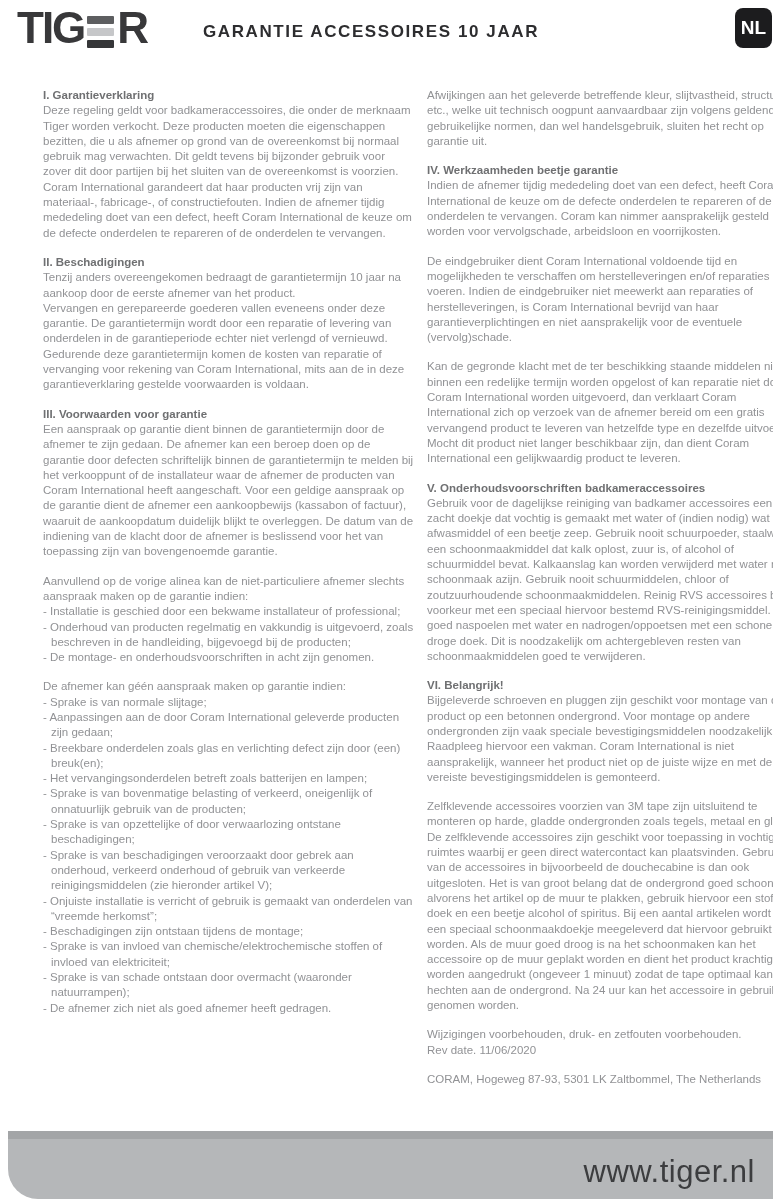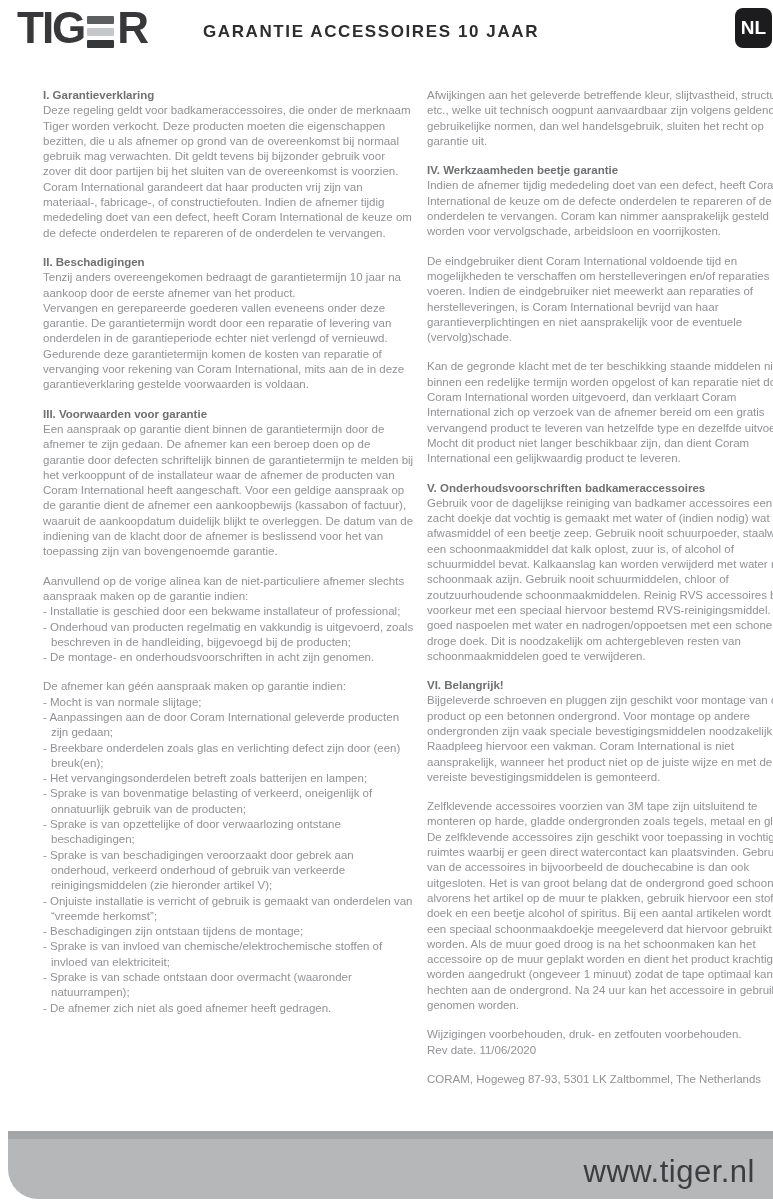--- a/index.html
+++ b/index.html
@@ -64,21 +64,21 @@
     <div class="heading">III. Voorwaarden voor garantie</div>
     <p class="para">Een aanspraak op garantie dient binnen de garantietermijn door de afnemer te zijn gedaan. De afnemer kan een beroep doen op de garantie door defecten schriftelijk binnen de garantietermijn te melden bij het verkooppunt of de installateur waar de afnemer de producten van Coram International heeft aangeschaft. Voor een geldige aanspraak op de garantie dient de afnemer een aankoopbewijs (kassabon of factuur), waaruit de aankoopdatum duidelijk blijkt te overleggen. De datum van de indiening van de klacht door de afnemer is beslissend voor het van toepassing zijn van bovengenoemde garantie.</p>
     <p class="para tight">Aanvullend op de vorige alinea kan de niet-particuliere afnemer slechts aanspraak maken op de garantie indien:</p>
     <div class="list">
       <div class="list-item">- Installatie is geschied door een bekwame installateur of professional;</div>
       <div class="list-item">- Onderhoud van producten regelmatig en vakkundig is uitgevoerd, zoals beschreven in de handleiding, bijgevoegd bij de producten;</div>
       <div class="list-item">- De montage- en onderhoudsvoorschriften in acht zijn genomen.</div>
     </div>
     <p class="para tight">De afnemer kan géén aanspraak maken op garantie indien:</p>
     <div class="list">
-      <div class="list-item">- Mocht is van normale slijtage;</div>
+      <div class="list-item">- Sprake is van normale slijtage;</div>
       <div class="list-item">- Aanpassingen aan de door Coram International geleverde producten zijn gedaan;</div>
       <div class="list-item">- Breekbare onderdelen zoals glas en verlichting defect zijn door (een) breuk(en);</div>
       <div class="list-item">- Het vervangingsonderdelen betreft zoals batterijen en lampen;</div>
       <div class="list-item">- Sprake is van bovenmatige belasting of verkeerd, oneigenlijk of onnatuurlijk gebruik van de producten;</div>
       <div class="list-item">- Sprake is van opzettelijke of door verwaarlozing ontstane beschadigingen;</div>
       <div class="list-item">- Sprake is van beschadigingen veroorzaakt door gebrek aan onderhoud, verkeerd onderhoud of gebruik van verkeerde reinigingsmiddelen (zie hieronder artikel V);</div>
       <div class="list-item">- Onjuiste installatie is verricht of gebruik is gemaakt van onderdelen van “vreemde herkomst”;</div>
       <div class="list-item">- Beschadigingen zijn ontstaan tijdens de montage;</div>
       <div class="list-item">- Sprake is van invloed van chemische/elektrochemische stoffen of invloed van elektriciteit;</div>
       <div class="list-item">- Sprake is van schade ontstaan door overmacht (waaronder natuurrampen);</div>

